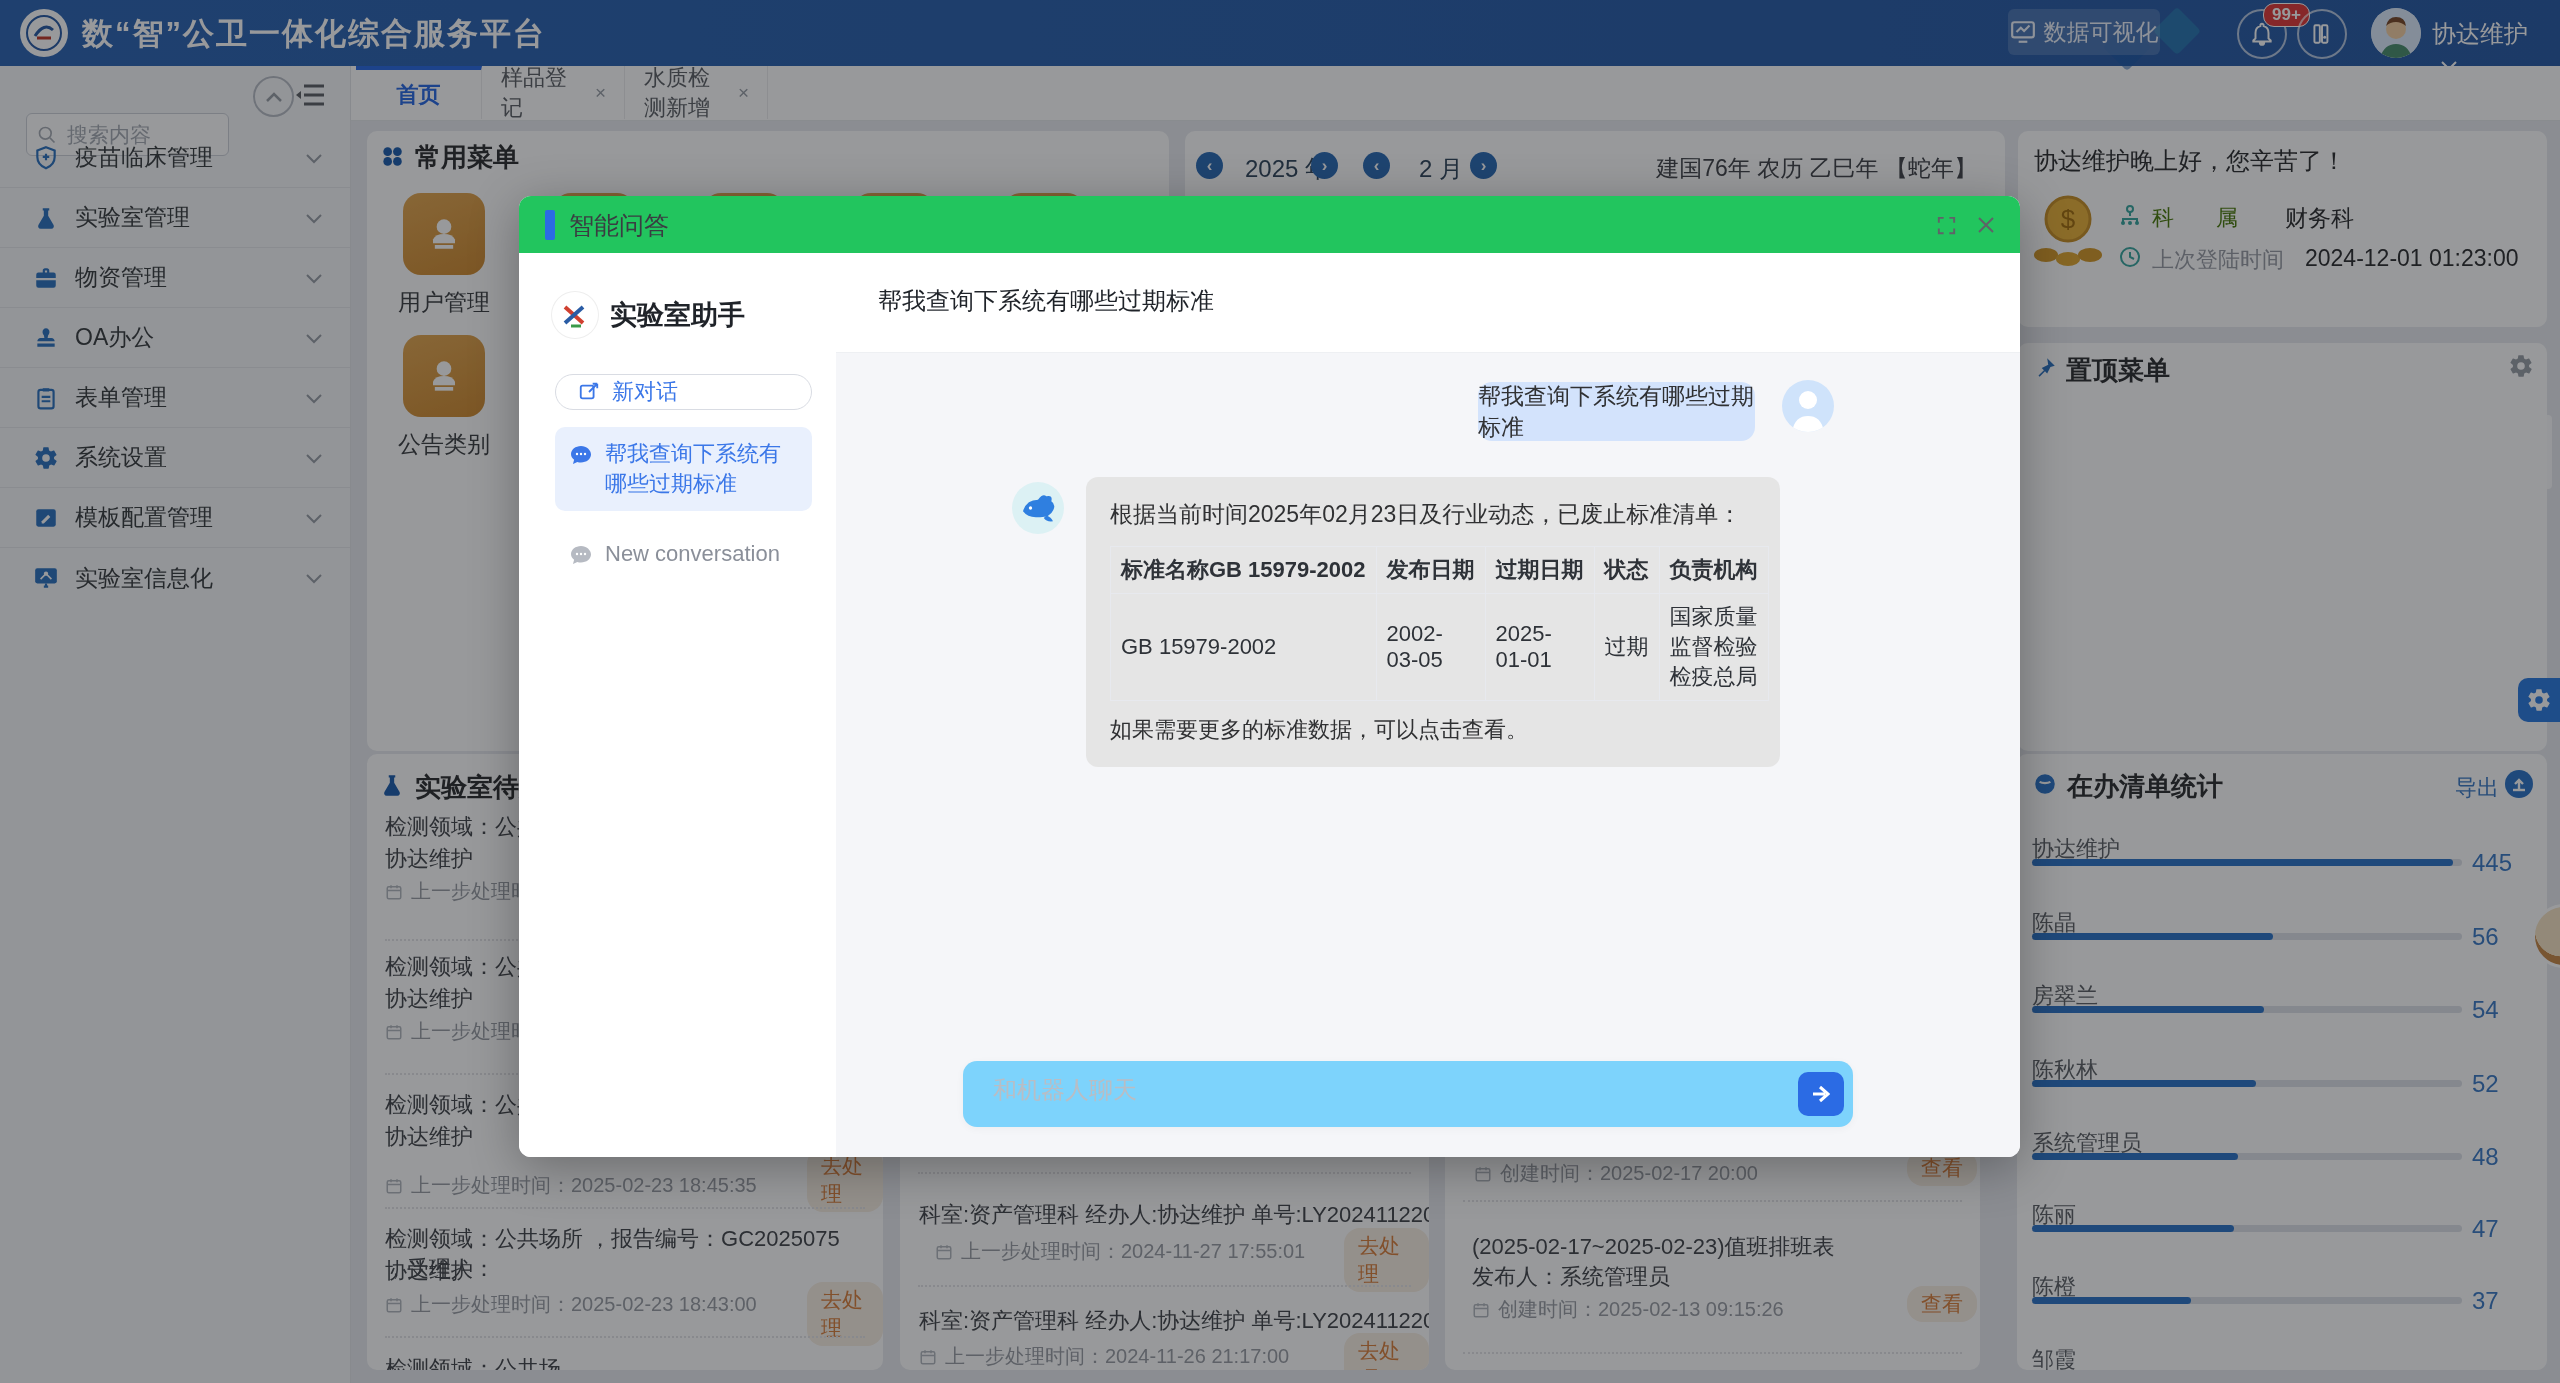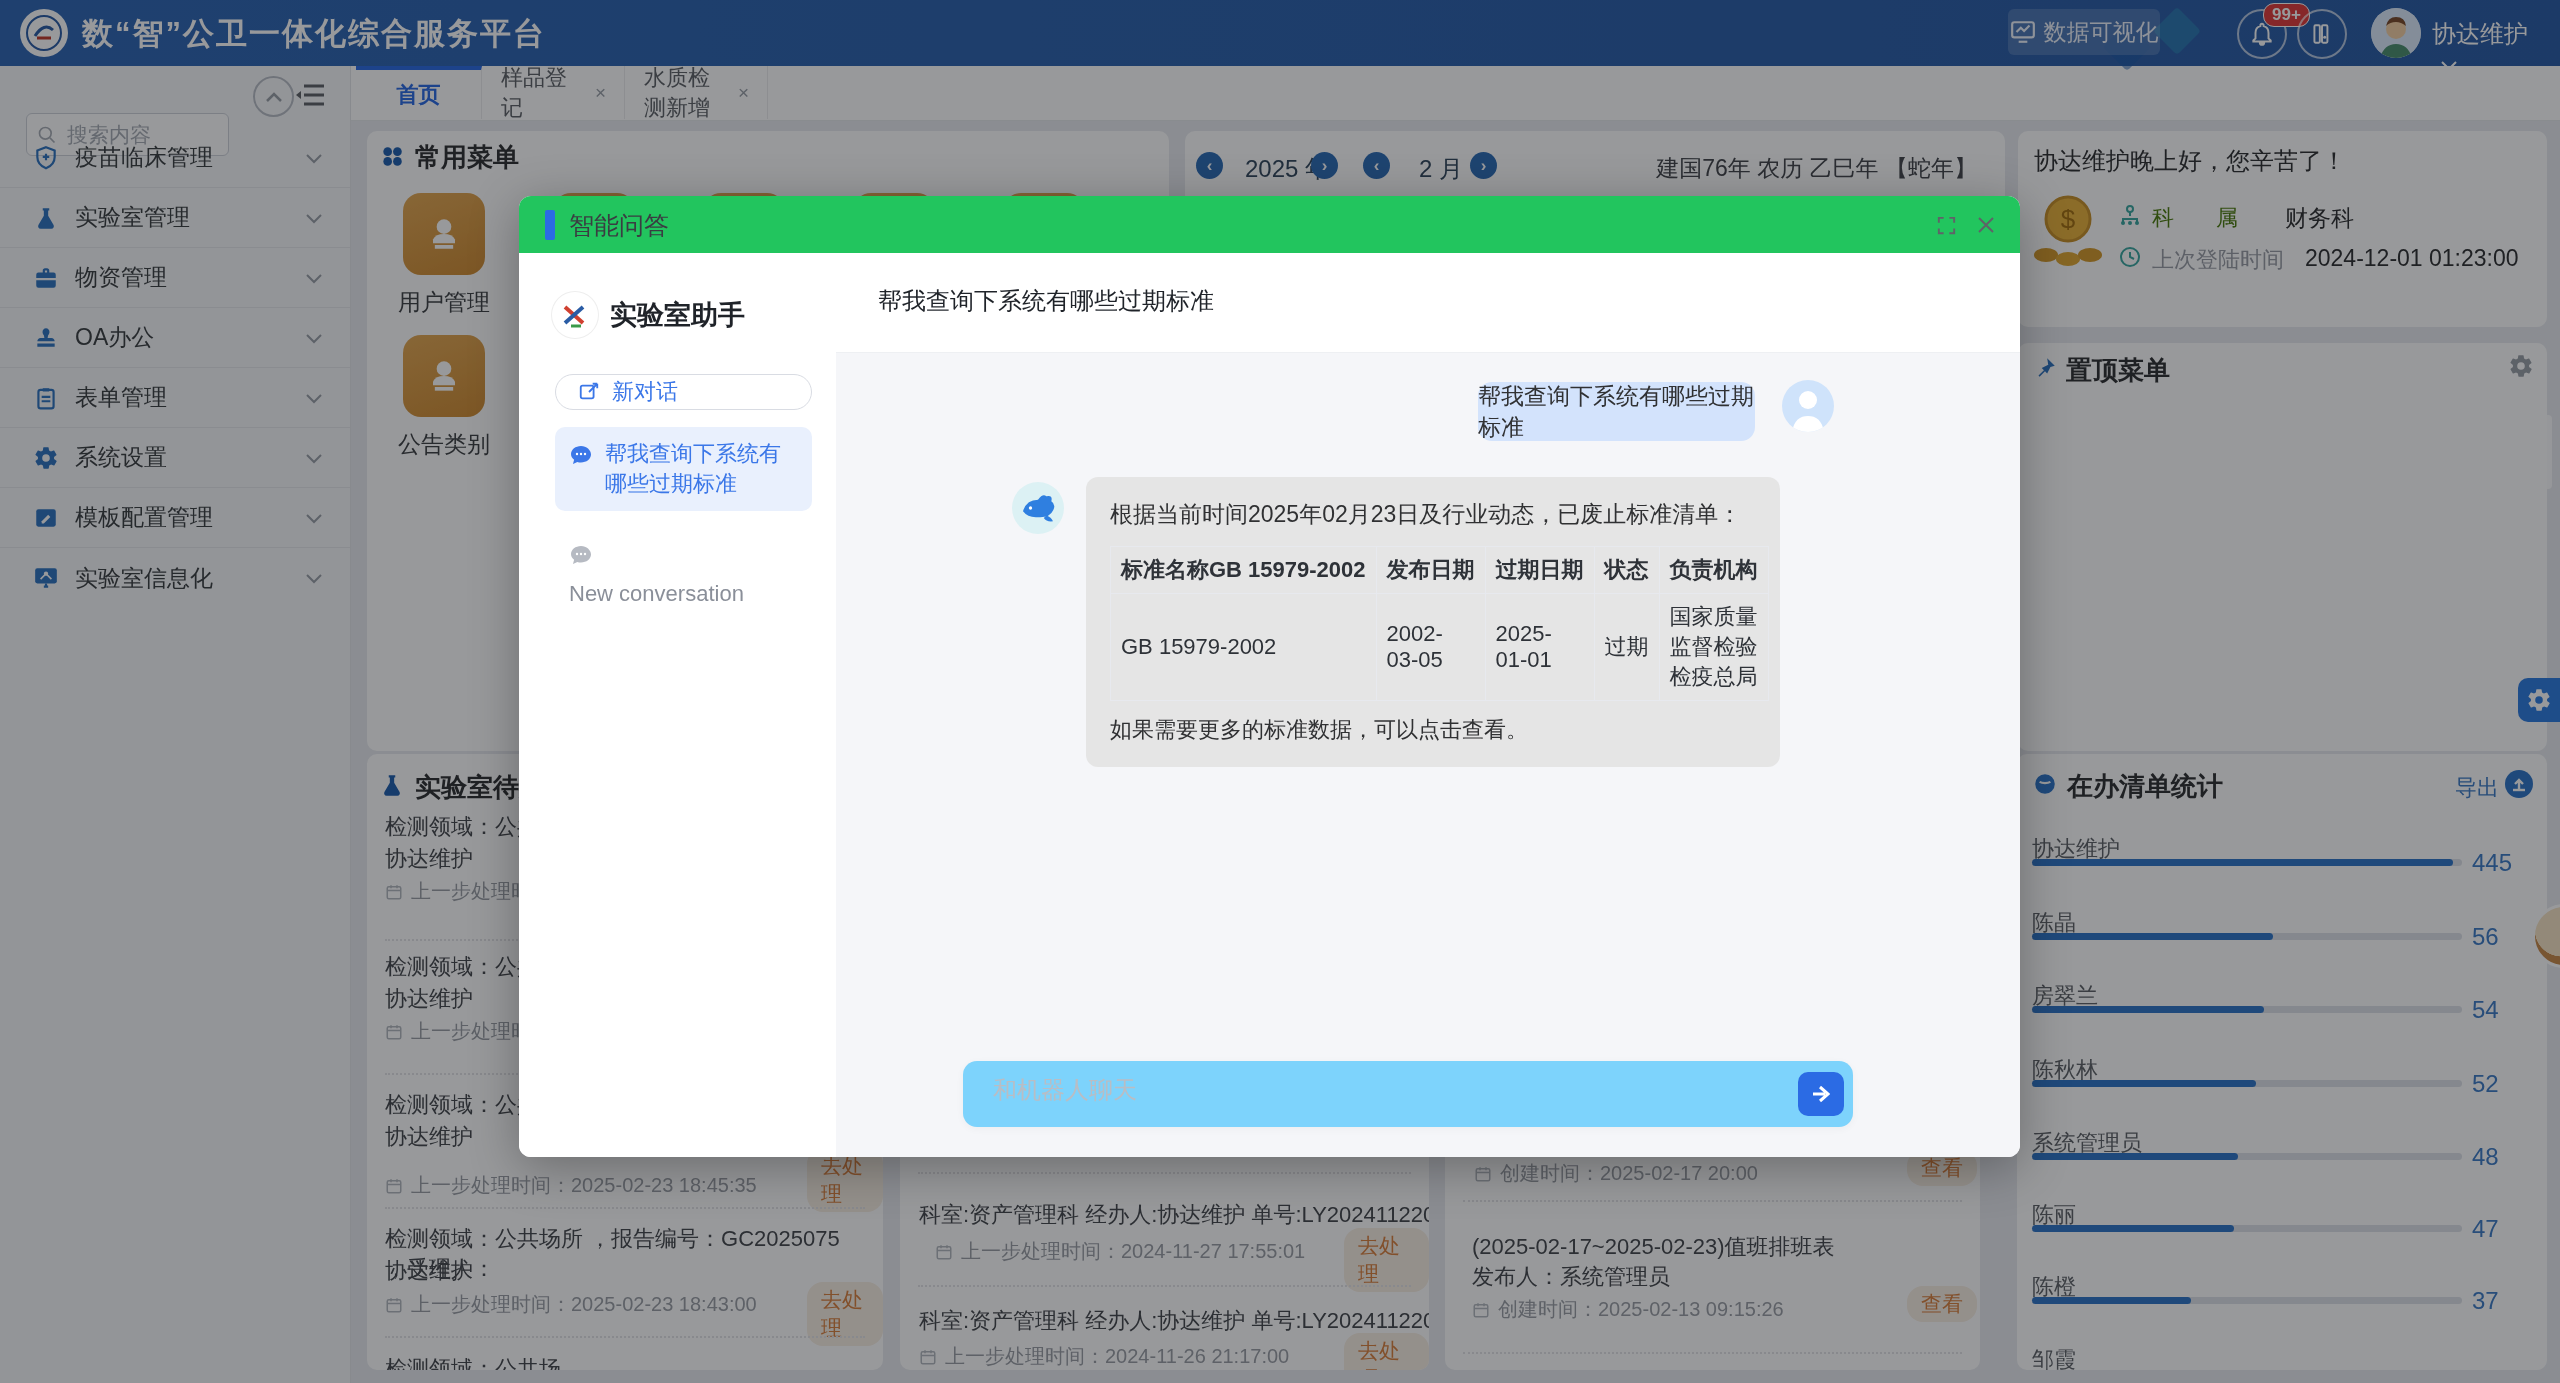--- a/index.html
+++ b/index.html
@@ -538,21 +538,21 @@
 
       <div class="conv active" style="top:174px;">
         <svg width="24" height="24" viewBox="0 0 24 24" style="flex:none;margin-top:4px;">
             <path d="M12 3C6.5 3 2 6.6 2 11c0 2.3 1.2 4.3 3.1 5.8L4 21l4.3-2.1c1.1.4 2.4.6 3.7.6 5.5 0 10-3.6 10-8S17.5 3 12 3z" fill="#3b77e8"></path>
             <circle cx="8" cy="11" r="1.2" fill="#fff"></circle>
             <circle cx="12" cy="11" r="1.2" fill="#fff"></circle>
             <circle cx="16" cy="11" r="1.2" fill="#fff"></circle>
           </svg>
         <span class="txt">帮我查询下系统有哪些过期标准</span>
       </div>
-      <div class="conv plain" style="top:274px;flex-direction:column;">
+      <div class="conv plain" style="top:274px;">
         <svg width="24" height="24" viewBox="0 0 24 24" style="flex:none;margin-top:4px;">
             <path d="M12 3C6.5 3 2 6.6 2 11c0 2.3 1.2 4.3 3.1 5.8L4 21l4.3-2.1c1.1.4 2.4.6 3.7.6 5.5 0 10-3.6 10-8S17.5 3 12 3z" fill="#b6bac2"></path>
             <circle cx="8" cy="11" r="1.2" fill="#fff"></circle>
             <circle cx="12" cy="11" r="1.2" fill="#fff"></circle>
             <circle cx="16" cy="11" r="1.2" fill="#fff"></circle>
           </svg>
         <span class="txt">New conversation</span>
       </div>
     </div>
 

